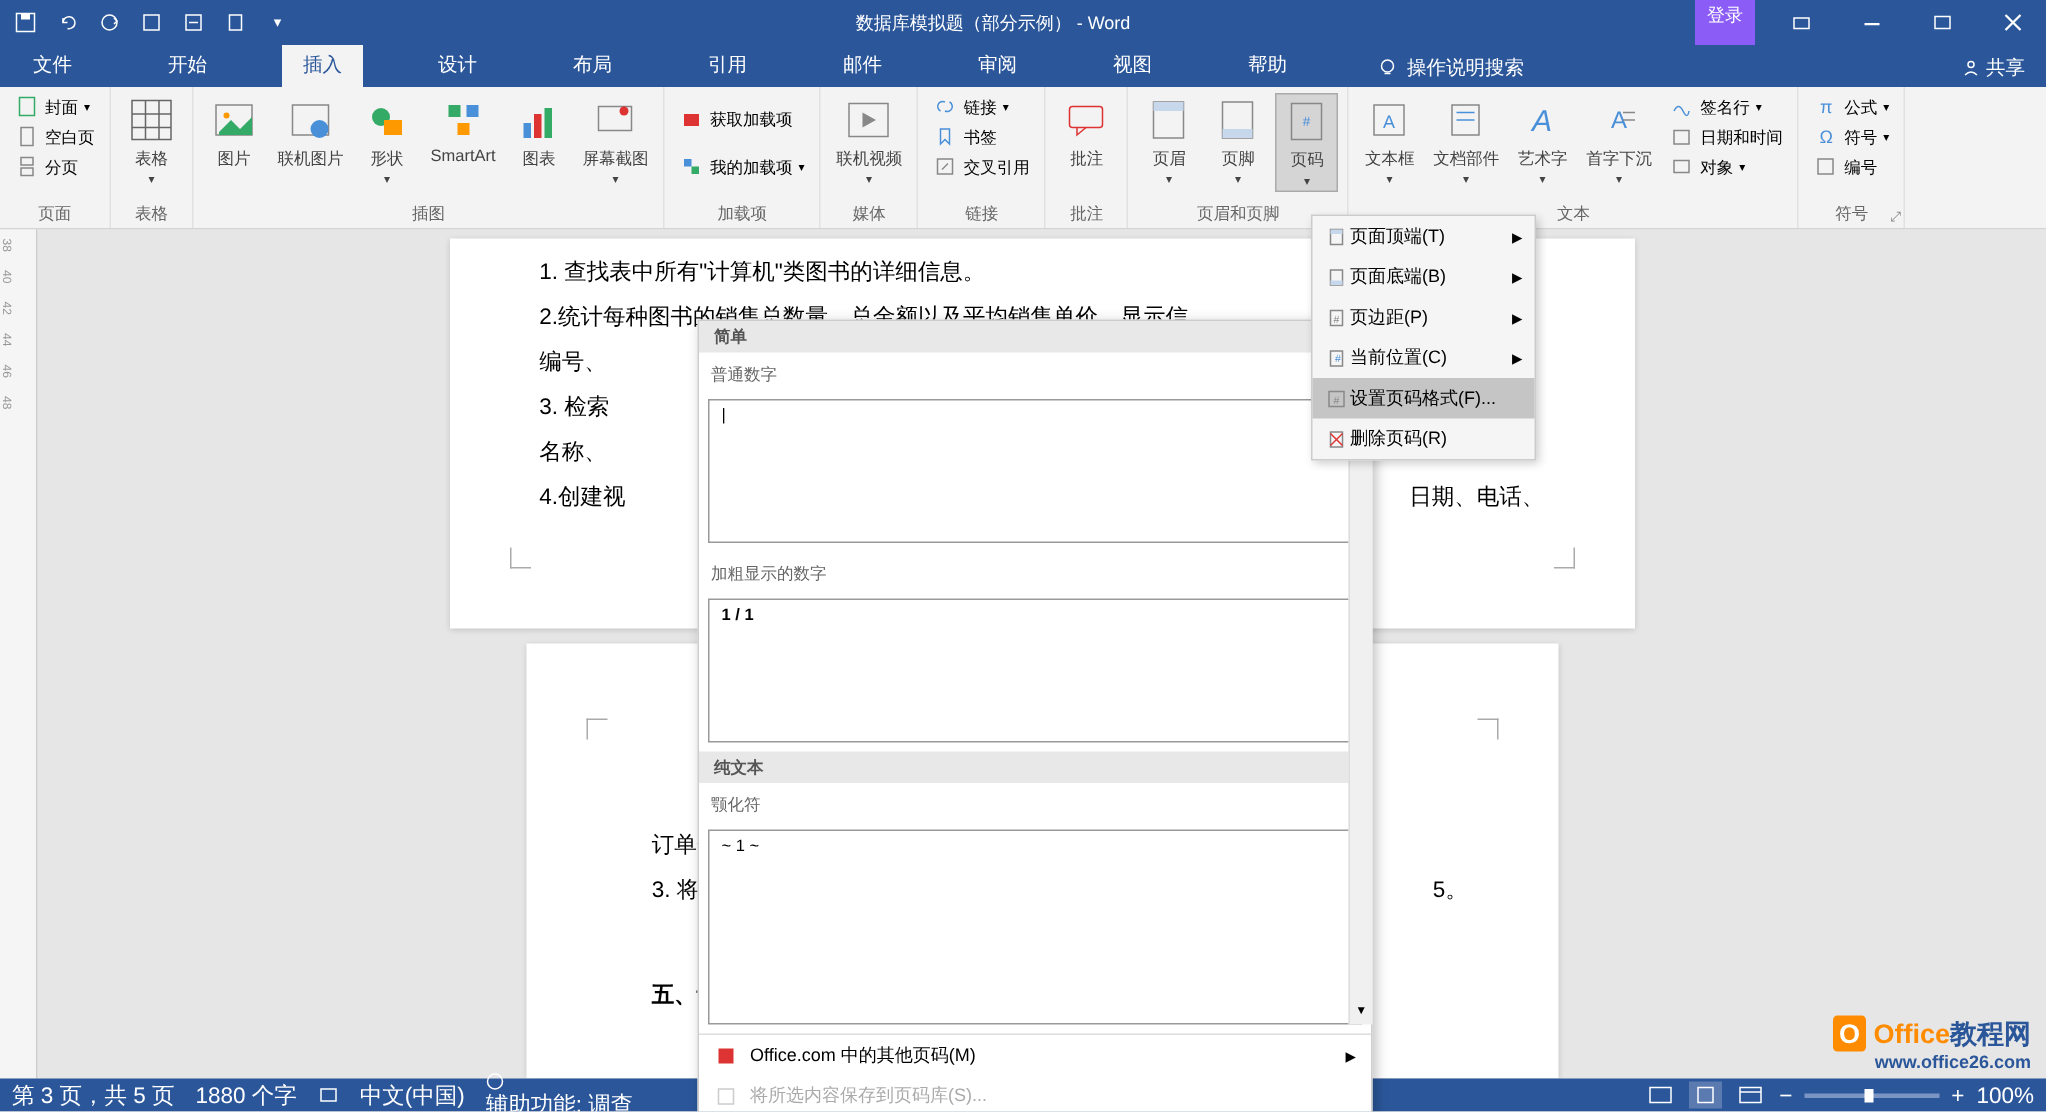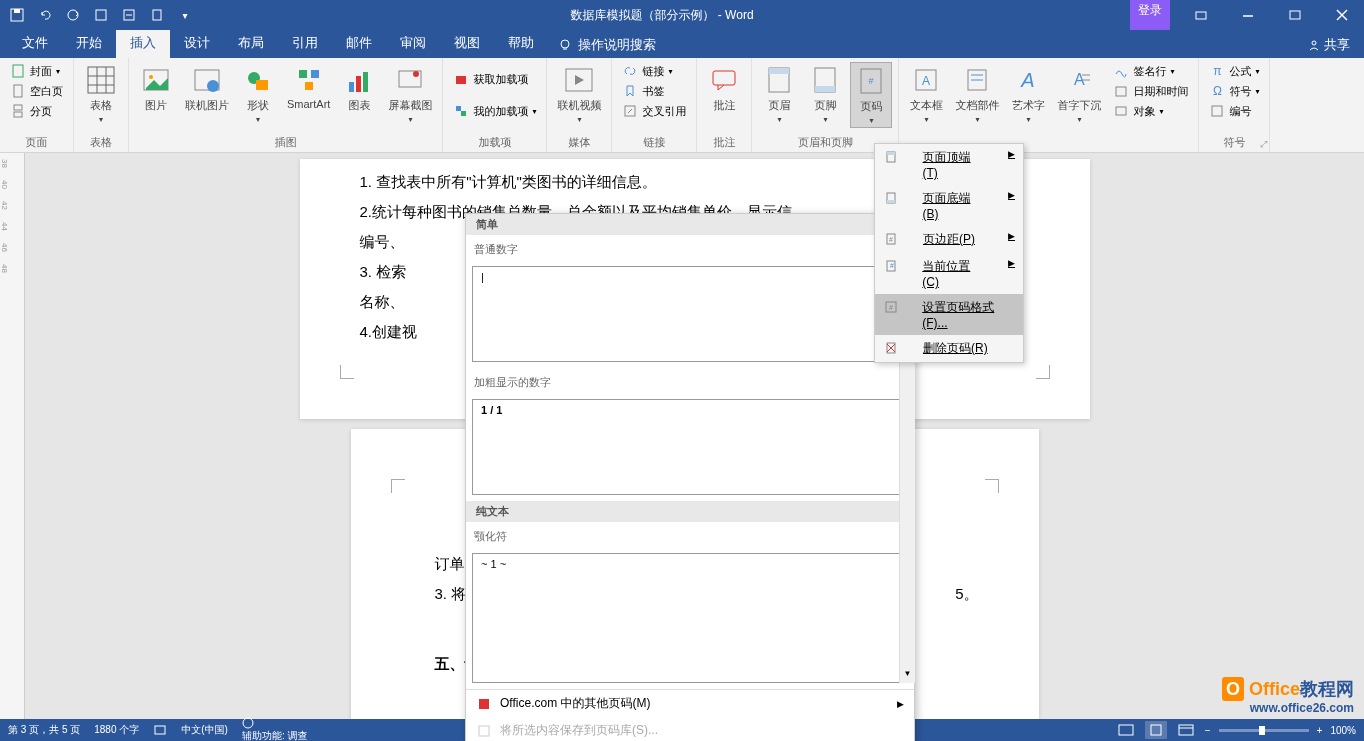--- a/index.html
+++ b/index.html
@@ -6,21 +6,21 @@
   body { background: #e6e6e6; overflow: hidden; width: 1364px; height: 741px; position: relative; }
   
   .titlebar { background: #2b579a; height: 30px; display: flex; align-items: center; color: #fff; font-size: 12px; }
   .qat { display: flex; gap: 10px; padding-left: 8px; align-items: center; }
   .qat-item { width: 18px; height: 18px; display: flex; align-items: center; justify-content: center; }
   .title-center { flex: 1; text-align: center; }
   .title-right { display: flex; gap: 2px; }
   .tb-btn { width: 45px; height: 30px; display: flex; align-items: center; justify-content: center; }
   .login-btn { background: #8b5cf6; padding: 2px 8px; margin-right: 6px; font-size: 12px; }
   
-  .tabbar { background: #2b579a; height: 28px; display: flex; align-items: flex-end; color: #fff; font-size: 13px; padding-left: 8px; }
+  .tabbar { background: #2b579a; height: 28px; display: flex; align-items: flex-end; color: #fff; font-size: 13px; padding-left: 8px; gap: 36px; }
   .tab { padding: 4px 14px 6px; cursor: pointer; }
   .tab.active { background: #f3f3f3; color: #2b579a; }
   .tell-me { display: flex; align-items: center; gap: 6px; padding: 4px 10px; }
   .share { margin-left: auto; padding: 4px 14px; display: flex; align-items: center; gap: 4px; }
   
   .ribbon { background: #f3f3f3; height: 95px; border-bottom: 1px solid #d4d4d4; display: flex; }
   .ribbon-group { border-right: 1px solid #e1e1e1; padding: 4px 6px 2px; display: flex; flex-direction: column; }
   .ribbon-group-content { flex: 1; display: flex; align-items: flex-start; gap: 4px; }
   .ribbon-group-label { text-align: center; font-size: 11px; color: #666; padding-top: 2px; }
   .big-btn { display: flex; flex-direction: column; align-items: center; justify-content: flex-start; padding: 2px 4px; font-size: 11px; color: #444; min-width: 42px; gap: 2px; }
@@ -38,35 +38,35 @@
   .page2 { background: #ffffff; margin: 10px auto 0; width: 688px; padding: 80px 60px 40px 84px; box-shadow: 0 1px 4px rgba(0,0,0,0.15); position: relative; min-height: 280px; }
   .doc-text { font-size: 15px; color: #000; line-height: 2; }
   .page-num { position: absolute; bottom: 8px; left: 50%; transform: translateX(-50%); font-size: 13px; }
   .corner { position: absolute; width: 14px; height: 14px; border-color: #aaa; }
   .corner-bl { bottom: 40px; left: 40px; border-left: 1px solid #aaa; border-bottom: 1px solid #aaa; }
   .corner-br { bottom: 40px; right: 40px; border-right: 1px solid #aaa; border-bottom: 1px solid #aaa; }
   .corner-tl { top: 50px; left: 40px; border-left: 1px solid #aaa; border-top: 1px solid #aaa; }
   .corner-tr { top: 50px; right: 40px; border-right: 1px solid #aaa; border-top: 1px solid #aaa; }
   
   .dropdown-menu { position: absolute; top: 143px; left: 874px; width: 150px; background: #f5f5f5; border: 1px solid #ccc; box-shadow: 2px 2px 6px rgba(0,0,0,0.2); font-size: 12px; z-index: 100; }
-  .dd-item { display: flex; padding: 5px 8px; gap: 24px; text-decoration: underline; }
+  .dd-item { display: flex; align-items: center; padding: 5px 8px; gap: 1px; }
   .dd-item.highlighted { background: #c5c5c5; }
   .dd-item .arrow { margin-left: auto; font-size: 9px; }
   
   .gallery { position: absolute; top: 213px; left: 465px; width: 450px; background: #fff; border: 1px solid #ccc; box-shadow: 2px 2px 8px rgba(0,0,0,0.25); z-index: 99; font-size: 12px; }
   .gallery-header { background: #e8e8e8; padding: 3px 10px; color: #555; font-weight: bold; font-size: 11px; }
   .gallery-subheader { padding: 7px 8px; color: #666; font-size: 11px; }
   .gallery-preview { border: 1px solid #999; margin: 2px 6px 6px; height: 96px; padding: 4px 8px; font-size: 11px; position: relative; }
   .gallery-preview.tall { height: 130px; }
   .gallery-scroll { position: absolute; right: -1px; top: 0; bottom: 0; width: 16px; background: #f0f0f0; border-left: 1px solid #ddd; }
   .gallery-footer { border-top: 1px solid #ddd; }
   .gallery-footer-item { display: flex; align-items: center; padding: 5px 10px; gap: 8px; }
   .gallery-footer-item.disabled { color: #aaa; }
   
-  .statusbar { position: absolute; bottom: 0; left: 0; right: 0; height: 22px; background: #2b579a; color: #fff; font-size: 10px; display: flex; align-items: center; padding: 0 8px; gap: 14px; }
+  .statusbar { position: absolute; bottom: 0; left: 0; right: 0; height: 22px; background: #2b579a; color: #fff; font-size: 15px; display: flex; align-items: center; padding: 0 8px; gap: 14px; }
   .status-right { margin-left: auto; display: flex; align-items: center; gap: 8px; }
   .view-btn { width: 22px; height: 18px; display: flex; align-items: center; justify-content: center; }
   .zoom-slider { width: 90px; height: 3px; background: #7a95c4; position: relative; }
   .zoom-thumb { position: absolute; left: 45%; top: -3px; width: 6px; height: 9px; background: #fff; }
   
   .watermark { position: absolute; bottom: 26px; right: 10px; z-index: 200; font-size: 18px; font-weight: bold; margin-top: 15px; }
   .wm1 { color: #ff8c00; }
   .wm2 { color: #2b579a; }
   .wm-url { font-size: 12px; color: #2b579a; display: block; text-align: right; }
   
@@ -484,20 +484,21 @@
             <span class="small-icon">
               <svg width="14" height="14">
                 <rect x="2" y="3" width="10" height="8" fill="none" stroke="#888"></rect>
               </svg>
             </span>
             <span>对象</span> 
             <span style="font-size:8px;">▾</span>
           </div>
       </div>
     </div>
+    <div class="ribbon-group-label">文本</div>
   </div>
 
   <div class="ribbon-group" style="position:relative;">
     <div class="ribbon-group-content">
       <div class="small-list">
         <div class="small-item">
             <span class="small-icon" style="color:#4a90d9;font-size:12px;">π</span>
             <span>公式</span> 
             <span style="font-size:8px;">▾</span>
           </div>

